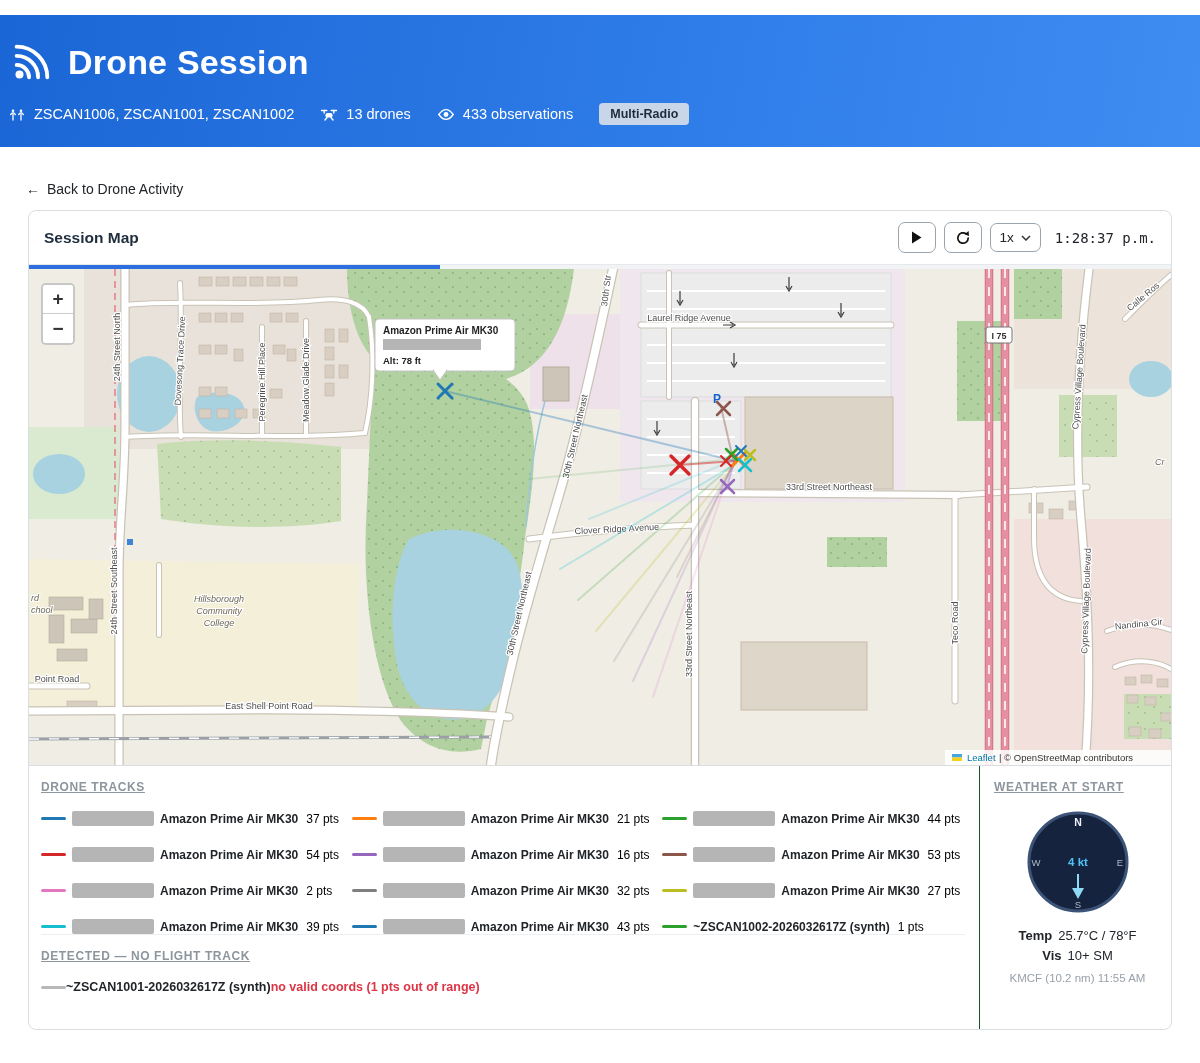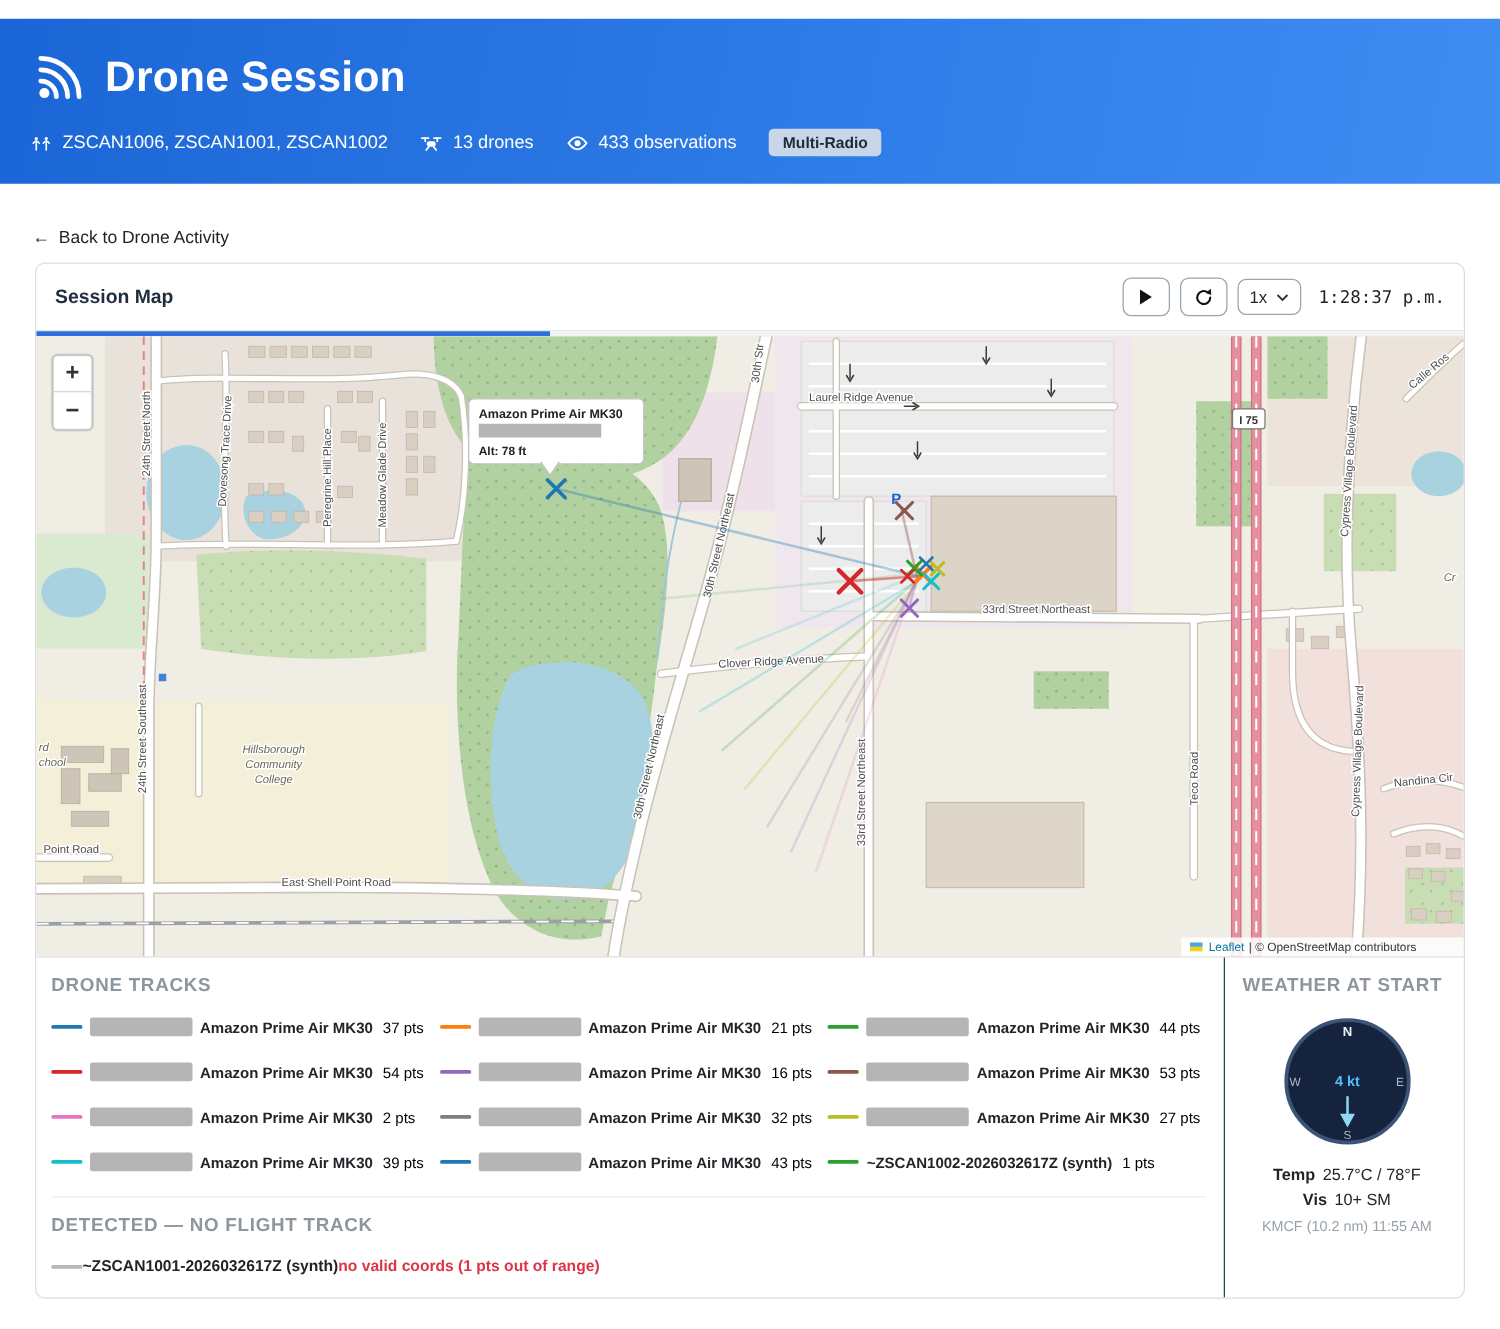--- a/index.html
+++ b/index.html
@@ -4,21 +4,21 @@
 <style>
   * { box-sizing: border-box; }
   body {
     margin: 0; width: 1200px; background: #ffffff;
     font-family: "Liberation Sans", sans-serif; color: #212529;
   }
   
   .app-header {
     margin-top: 15px;
     background: linear-gradient(100deg, #1b66d6 0%, #2e7ce8 55%, #3f8cf2 100%);
-    color: #fff; padding: 24px 24px 22px;
+    color: #fff; padding: 24px 8px 22px;
   }
   .title-row { display: flex; align-items: center; gap: 14px; }
   .title-row h1 { margin: 0; font-size: 34px; font-weight: 700; letter-spacing: 0.2px; }
   .meta-row { display: flex; align-items: center; gap: 26px; margin-top: 18px; font-size: 14.5px; }
   .meta { display: inline-flex; align-items: center; gap: 8px; white-space: nowrap; }
   .badge {
     background: #c9d6ea; color: #1d2b3a; font-size: 12.5px; font-weight: 700;
     padding: 4px 11px; border-radius: 4px;
   }
   
@@ -57,32 +57,32 @@
   }
   .leaflet-zoom button {
     display: block; width: 30px; height: 29px; border: 0; background: #fff;
     font-size: 19px; font-weight: 700; color: #333; cursor: pointer; padding: 0;
   }
   .leaflet-zoom button:first-child { border-bottom: 1px solid #ccc; }
   
   .card-footer { display: flex; border-top: 1px solid #d9dee3; min-height: 264px; }
   .tracks { flex: 1; padding: 14px 14px 18px 12px; }
   .panel-heading {
-    margin: 0; font-size: 15px; font-weight: 700; letter-spacing: 0.6px; color: #8d959d;
+    margin: 0; font-size: 12px; font-weight: 700; letter-spacing: 0.6px; color: #8d959d; text-decoration: underline;
   }
   .legend-grid {
     display: grid; grid-template-columns: 1fr 1fr 1fr;
     column-gap: 8px; row-gap: 21px; margin-top: 17px;
   }
   .legend-item { display: flex; align-items: center; gap: 6px; font-size: 12px; cursor: pointer; }
   .track-line { width: 25px; height: 3px; border-radius: 1.5px; flex: none; background: #999; }
   .redacted-box { width: 82px; height: 15px; background: #b5b5b5; border-radius: 2px; flex: none; }
   .track-name { font-weight: 700; color: #212529; white-space: nowrap; }
   .track-pts { color: #000000; white-space: nowrap; margin-left: 2px; }
-  .detected-section { border-top: 1px solid #eceff1; margin-top: 20px; padding-top: 14px; }
+  .detected-section { border-top: 1px solid #eceff1; padding-top: 14px; }
   .detected-item { display: flex; align-items: center; gap: 0; margin-top: 17px; font-size: 12.5px; }
   .detected-error { color: #dc3545; font-weight: 700; }
   .weather { width: 192px; border-left: 1px solid #14532d; padding: 14px 10px 14px 14px; text-align: center; }
   .weather .panel-heading { text-align: left; }
   .compass-wrap { margin: 12px auto 6px; }
   .wx-line { font-size: 13px; margin-top: 5px; color: #212529; }
   .wx-label { font-weight: 700; margin-right: 6px; }
   .wx-station { font-size: 11.5px; color: #98a1aa; margin-top: 9px; }
 </style>
 </head>

